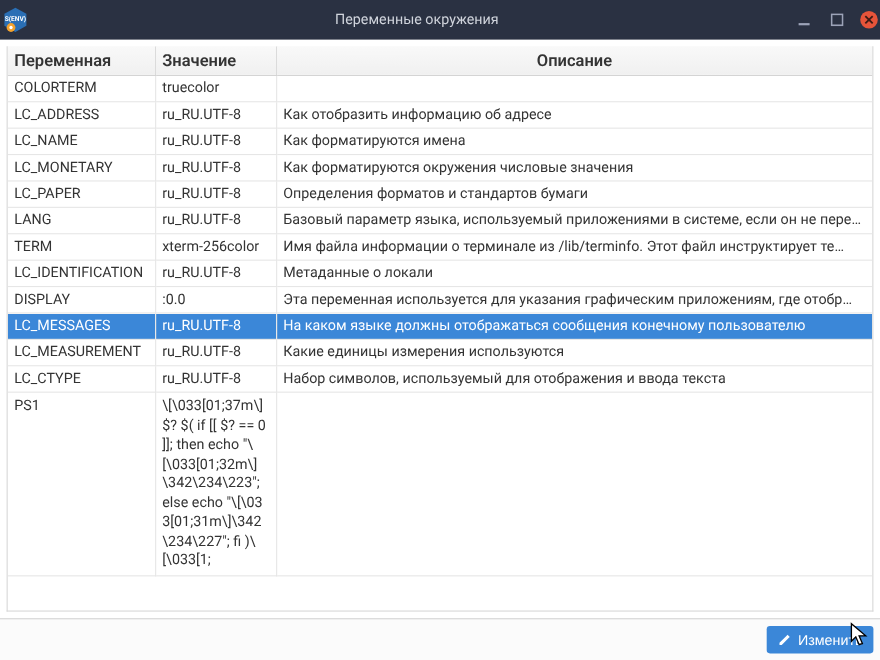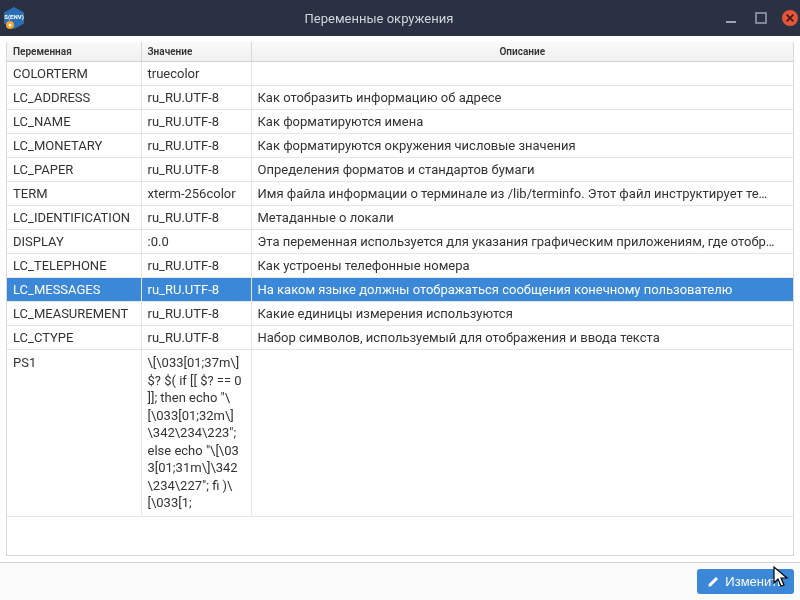--- a/index.html
+++ b/index.html
@@ -70,21 +70,21 @@
       table-layout: fixed;
     }
     thead th {
       background: linear-gradient(#f9f9f9, #f0f0f0);
       border-bottom: 1px solid #d0d0d0;
       border-right: 1px solid #d8d8d8;
       text-align: left;
       padding: 4px 6px;
       font-weight: 600;
       color: #333;
-      font-size: 10px;
+      font-size: 15px;
       position: sticky;
       top: 0;
     }
     thead th:last-child { border-right: none; text-align: center; }
     tbody td {
       border-bottom: 1px solid #e6e6e6;
       border-right: 1px solid #e6e6e6;
       padding: 4px 6px;
       color: #333;
       vertical-align: top;
@@ -200,38 +200,38 @@
             <td>LC_MONETARY</td>
             <td>ru_RU.UTF-8</td>
             <td>Как форматируются окружения числовые значения</td>
           </tr>
           <tr>
             <td>LC_PAPER</td>
             <td>ru_RU.UTF-8</td>
             <td>Определения форматов и стандартов бумаги</td>
           </tr>
           <tr>
+            <td>LANG</td>
+            <td>ru_RU.UTF-8</td>
+            <td>Базовый параметр языка, используемый приложениями в системе, если он не пере…</td>
+          </tr>
+          <tr>
             <td>TERM</td>
             <td>xterm-256color</td>
             <td>Имя файла информации о терминале из /lib/terminfo. Этот файл инструктирует те…</td>
           </tr>
           <tr>
             <td>LC_IDENTIFICATION</td>
             <td>ru_RU.UTF-8</td>
             <td>Метаданные о локали</td>
           </tr>
           <tr>
             <td>DISPLAY</td>
             <td>:0.0</td>
             <td>Эта переменная используется для указания графическим приложениям, где отобр…</td>
-          </tr>
-          <tr>
-            <td>LC_TELEPHONE</td>
-            <td>ru_RU.UTF-8</td>
-            <td>Как устроены телефонные номера</td>
           </tr>
           <tr class="selected">
             <td>LC_MESSAGES</td>
             <td>ru_RU.UTF-8</td>
             <td>На каком языке должны отображаться сообщения конечному пользователю</td>
           </tr>
           <tr>
             <td>LC_MEASUREMENT</td>
             <td>ru_RU.UTF-8</td>
             <td>Какие единицы измерения используются</td>

